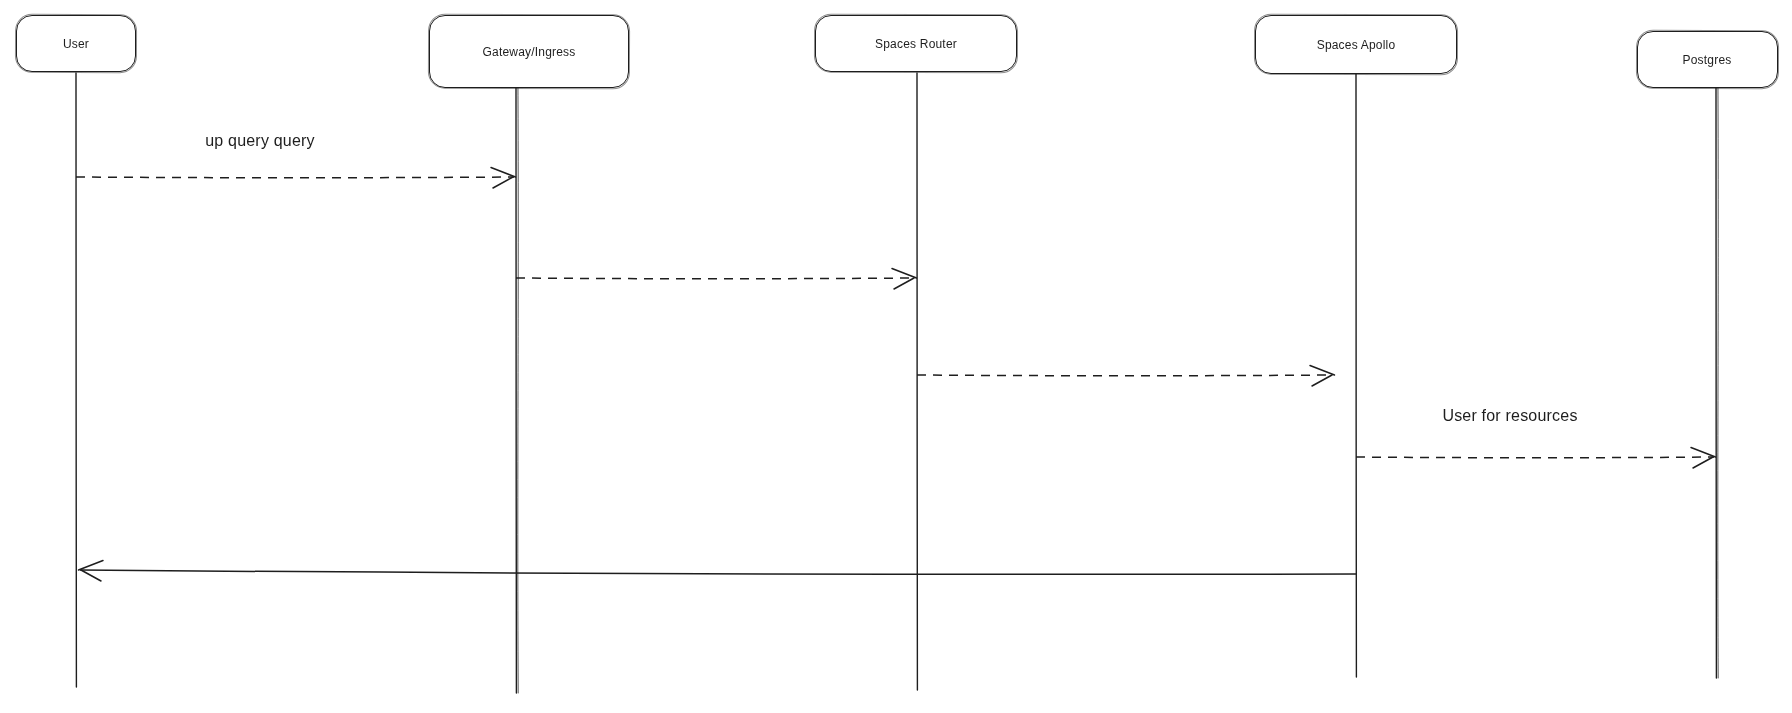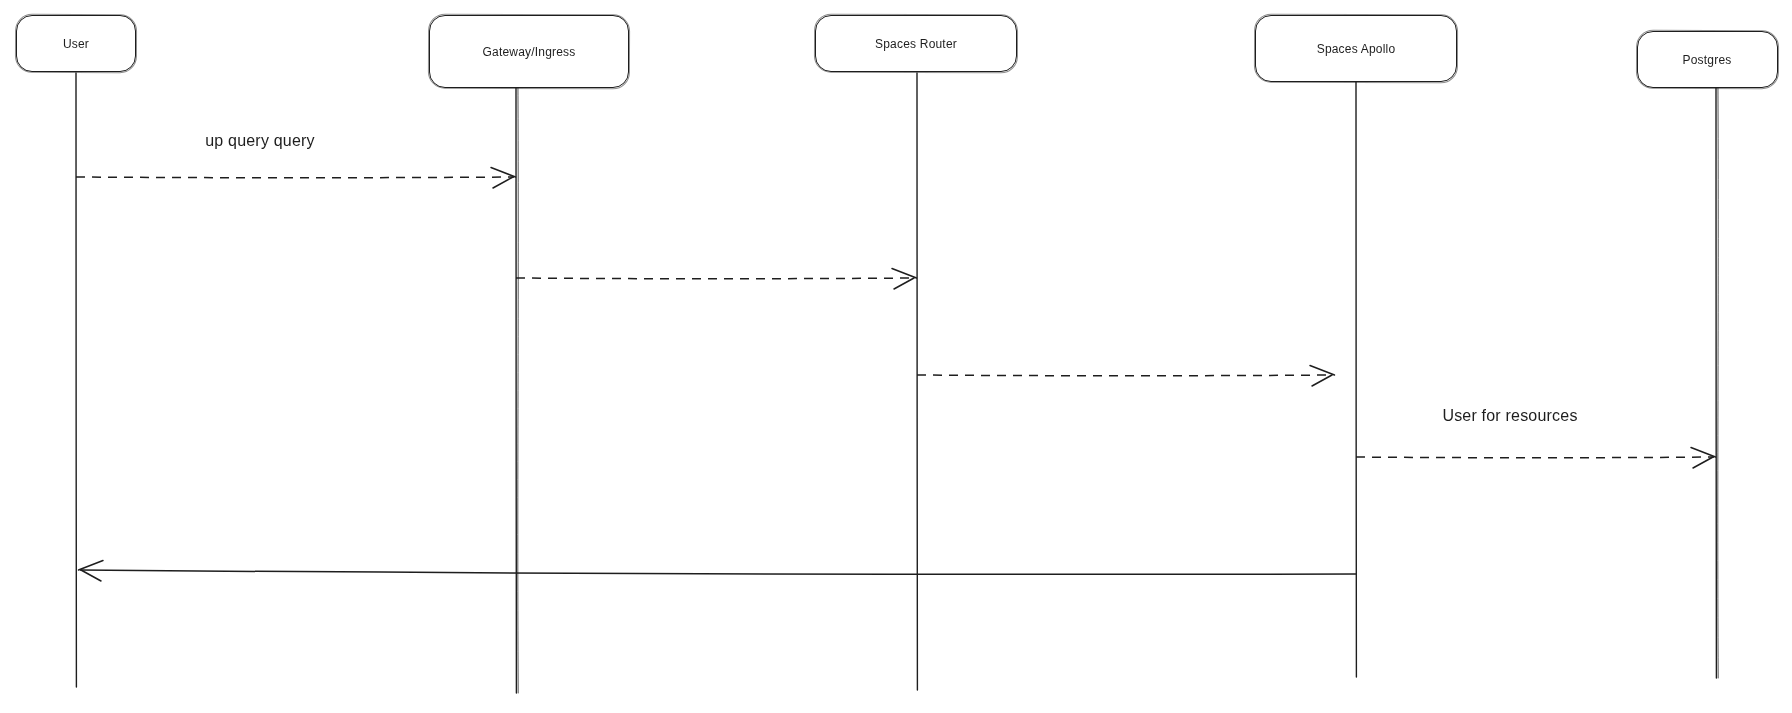--- a/index.html
+++ b/index.html
@@ -111,21 +111,21 @@
     </svg>
 <div class="actor-box" style="left: 16px; top: 15px; width: 120px; height: 57px;">
       <span>User</span>
     </div>
     <div class="actor-box" style="left: 416px; top: 15px; width: 200px; height: 73px; margin-left: 13px;">
       <span>Gateway/Ingress</span>
     </div>
     <div class="actor-box" style="left: 815px; top: 15px; width: 202px; height: 57px;">
       <span>Spaces Router</span>
     </div>
-    <div class="actor-box" style="left: 1255px; top: 15px; width: 202px; height: 67px; align-items: center;">
+    <div class="actor-box" style="left: 1255px; top: 15px; width: 202px; height: 59px; align-items: center;">
       <span>Spaces Apollo</span>
     </div>
     <div class="actor-box" style="left: 1636.5px; top: 15px; width: 141px; height: 57px; margin-top: 16px;">
       <span>Postgres</span>
     </div>
     <div class="msg-label" style="left: 260px; top: 141px;">up query query</div>
     <div class="msg-label" style="left: 1510px; top: 416px;">User for resources</div>
   </div>
 
 </body></html>

